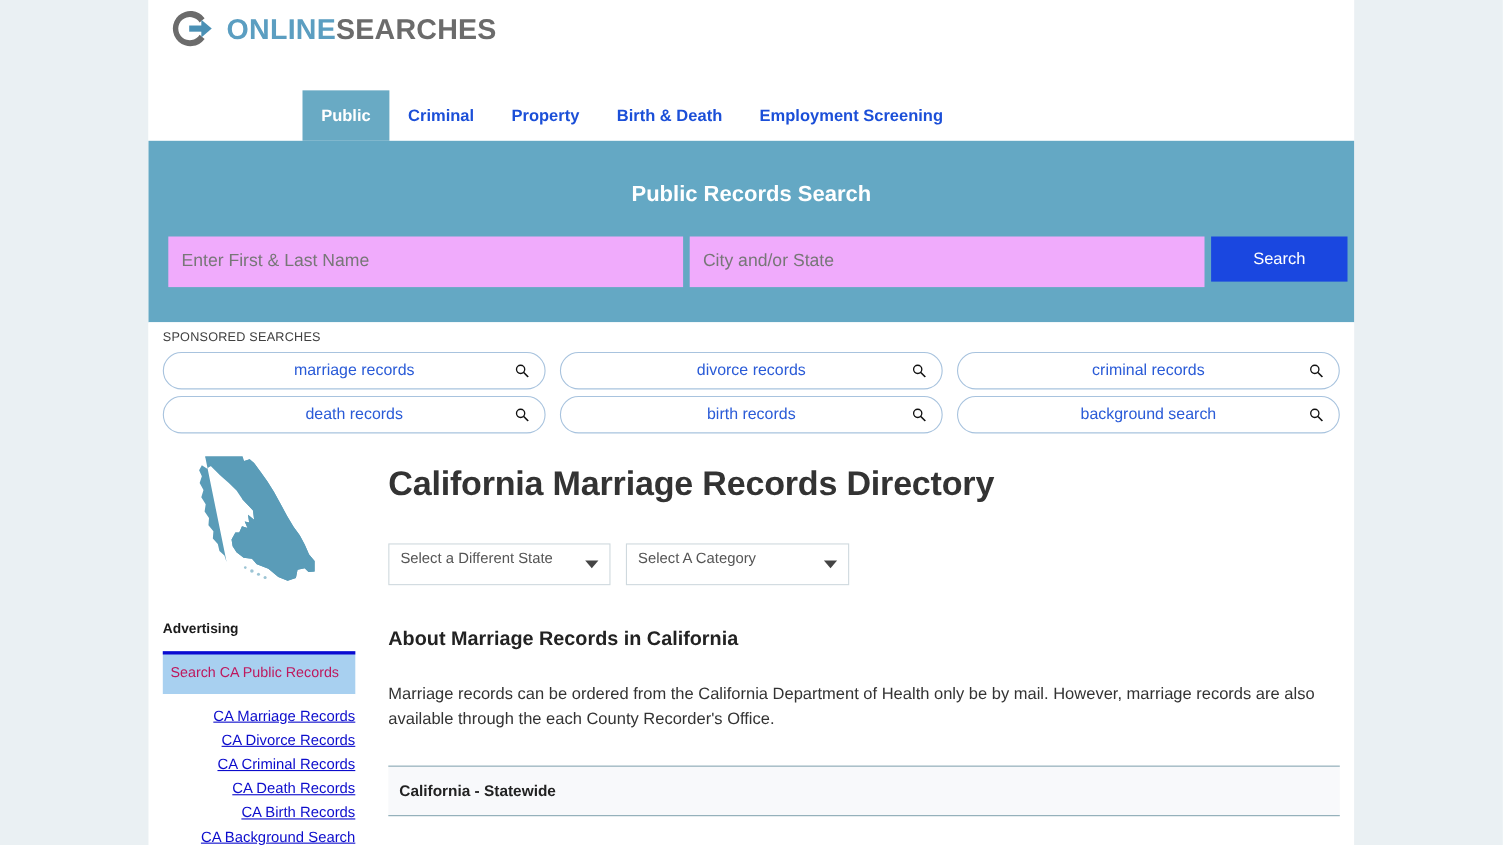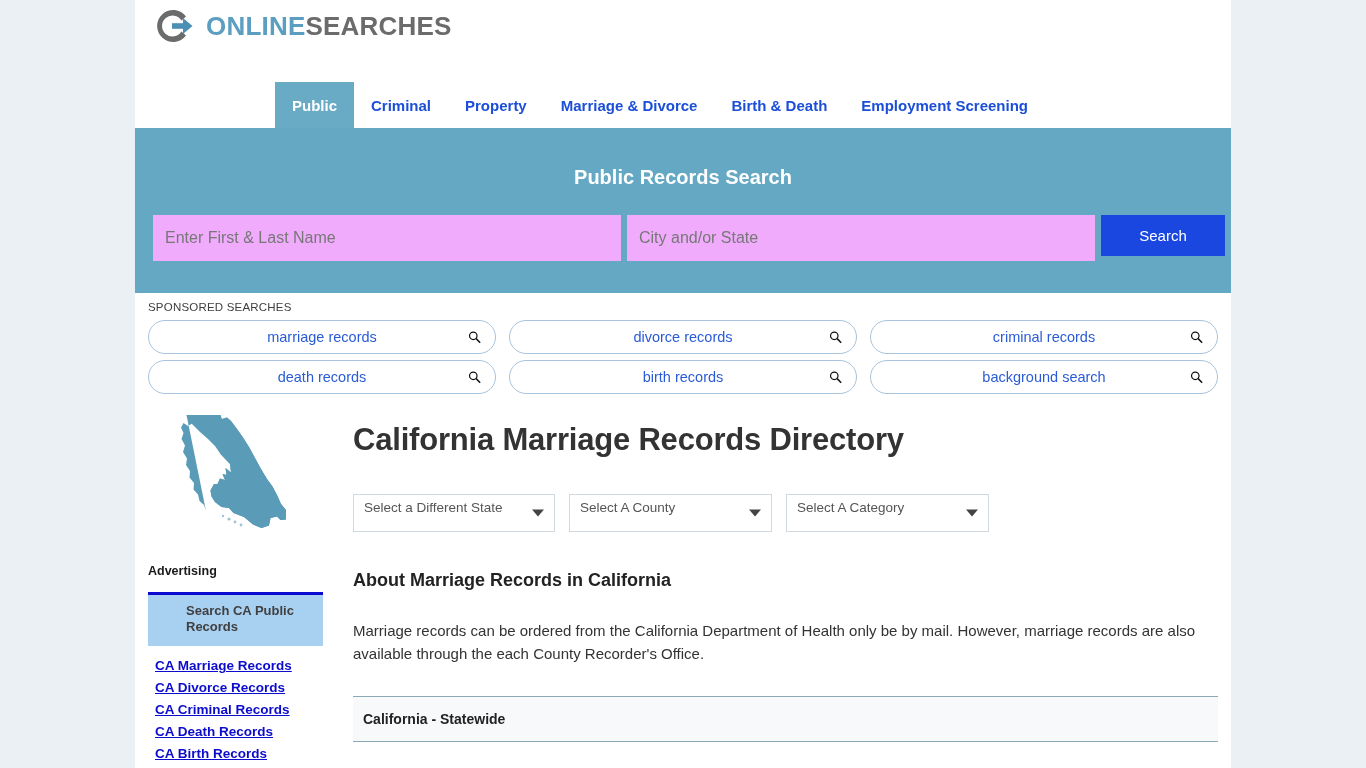--- a/index.html
+++ b/index.html
@@ -181,38 +181,38 @@
     color: #1a1a1a;
     margin-bottom: 14px;
   }
   .ad-box {
     border-top: 3px solid #0a0ad1;
     background: #a8d0f0;
     padding: 8px 7px 12px 7px;
   }
   .ad-box-title {
     font-size: 13px;
-    font-weight: bold;
-    color: #404040;
+    font-weight: normal;
+    color: #be185d;
     line-height: 1.2;
-    margin-left: 31px;
   }
   .ad-links {
     padding: 12px 0 4px 7px;
     background: #fff;
   }
   .ad-link {
     display: block;
     font-size: 13.5px;
-    font-weight: bold;
+    font-weight: normal;
     color: #0c0ccc;
     text-decoration: underline;
     margin-bottom: 7px;
     cursor: pointer;
     white-space: nowrap;
+    text-align: right;
   }
 
   
   h1.page-title {
     font-size: 31px;
     font-weight: bold;
     color: #333333;
     margin: 0 0 36px 0;
     letter-spacing: -0.2px;
   }
@@ -286,21 +286,20 @@
         </svg>
       </span>
       <span class="logo-text"><span class="logo-online">ONLINE</span><span class="logo-searches">SEARCHES</span></span>
     </div>
   </div>
 
   <div class="navbar">
     <a class="nav-tab active">Public</a>
     <a class="nav-tab">Criminal</a>
     <a class="nav-tab">Property</a>
-    <a class="nav-tab">Marriage &amp; Divorce</a>
     <a class="nav-tab">Birth &amp; Death</a>
     <a class="nav-tab">Employment Screening</a>
   </div>
 
   <div class="hero">
     <div class="hero-title">Public Records Search</div>
     <div class="hero-form">
       <input id="name-field" class="hero-input" type="text" placeholder="Enter First &amp; Last Name" style="">
       <input id="city-field" class="hero-input" type="text" placeholder="City and/or State" style="">
       <button class="hero-search-btn">Search</button>
@@ -398,24 +397,20 @@
     </div>
 
     <div class="col-right">
       <h1 class="page-title">California Marriage Records Directory</h1>
 
       <div class="selects">
         <div class="select-box" id="select-state">
           <span>Select a Different State</span>
           <span class="caret"></span>
         </div>
-        <div class="select-box" id="select-county">
-          <span>Select A County</span>
-          <span class="caret"></span>
-        </div>
         <div class="select-box" id="select-category">
           <span>Select A Category</span>
           <span class="caret"></span>
         </div>
       </div>
 
       <h2 class="section-title">About Marriage Records in California</h2>
       <p class="about-text">Marriage records can be ordered from the California Department of Health only be by mail. However, marriage records are also available through the each County Recorder's Office.</p>
 
       <div class="statewide-row">

